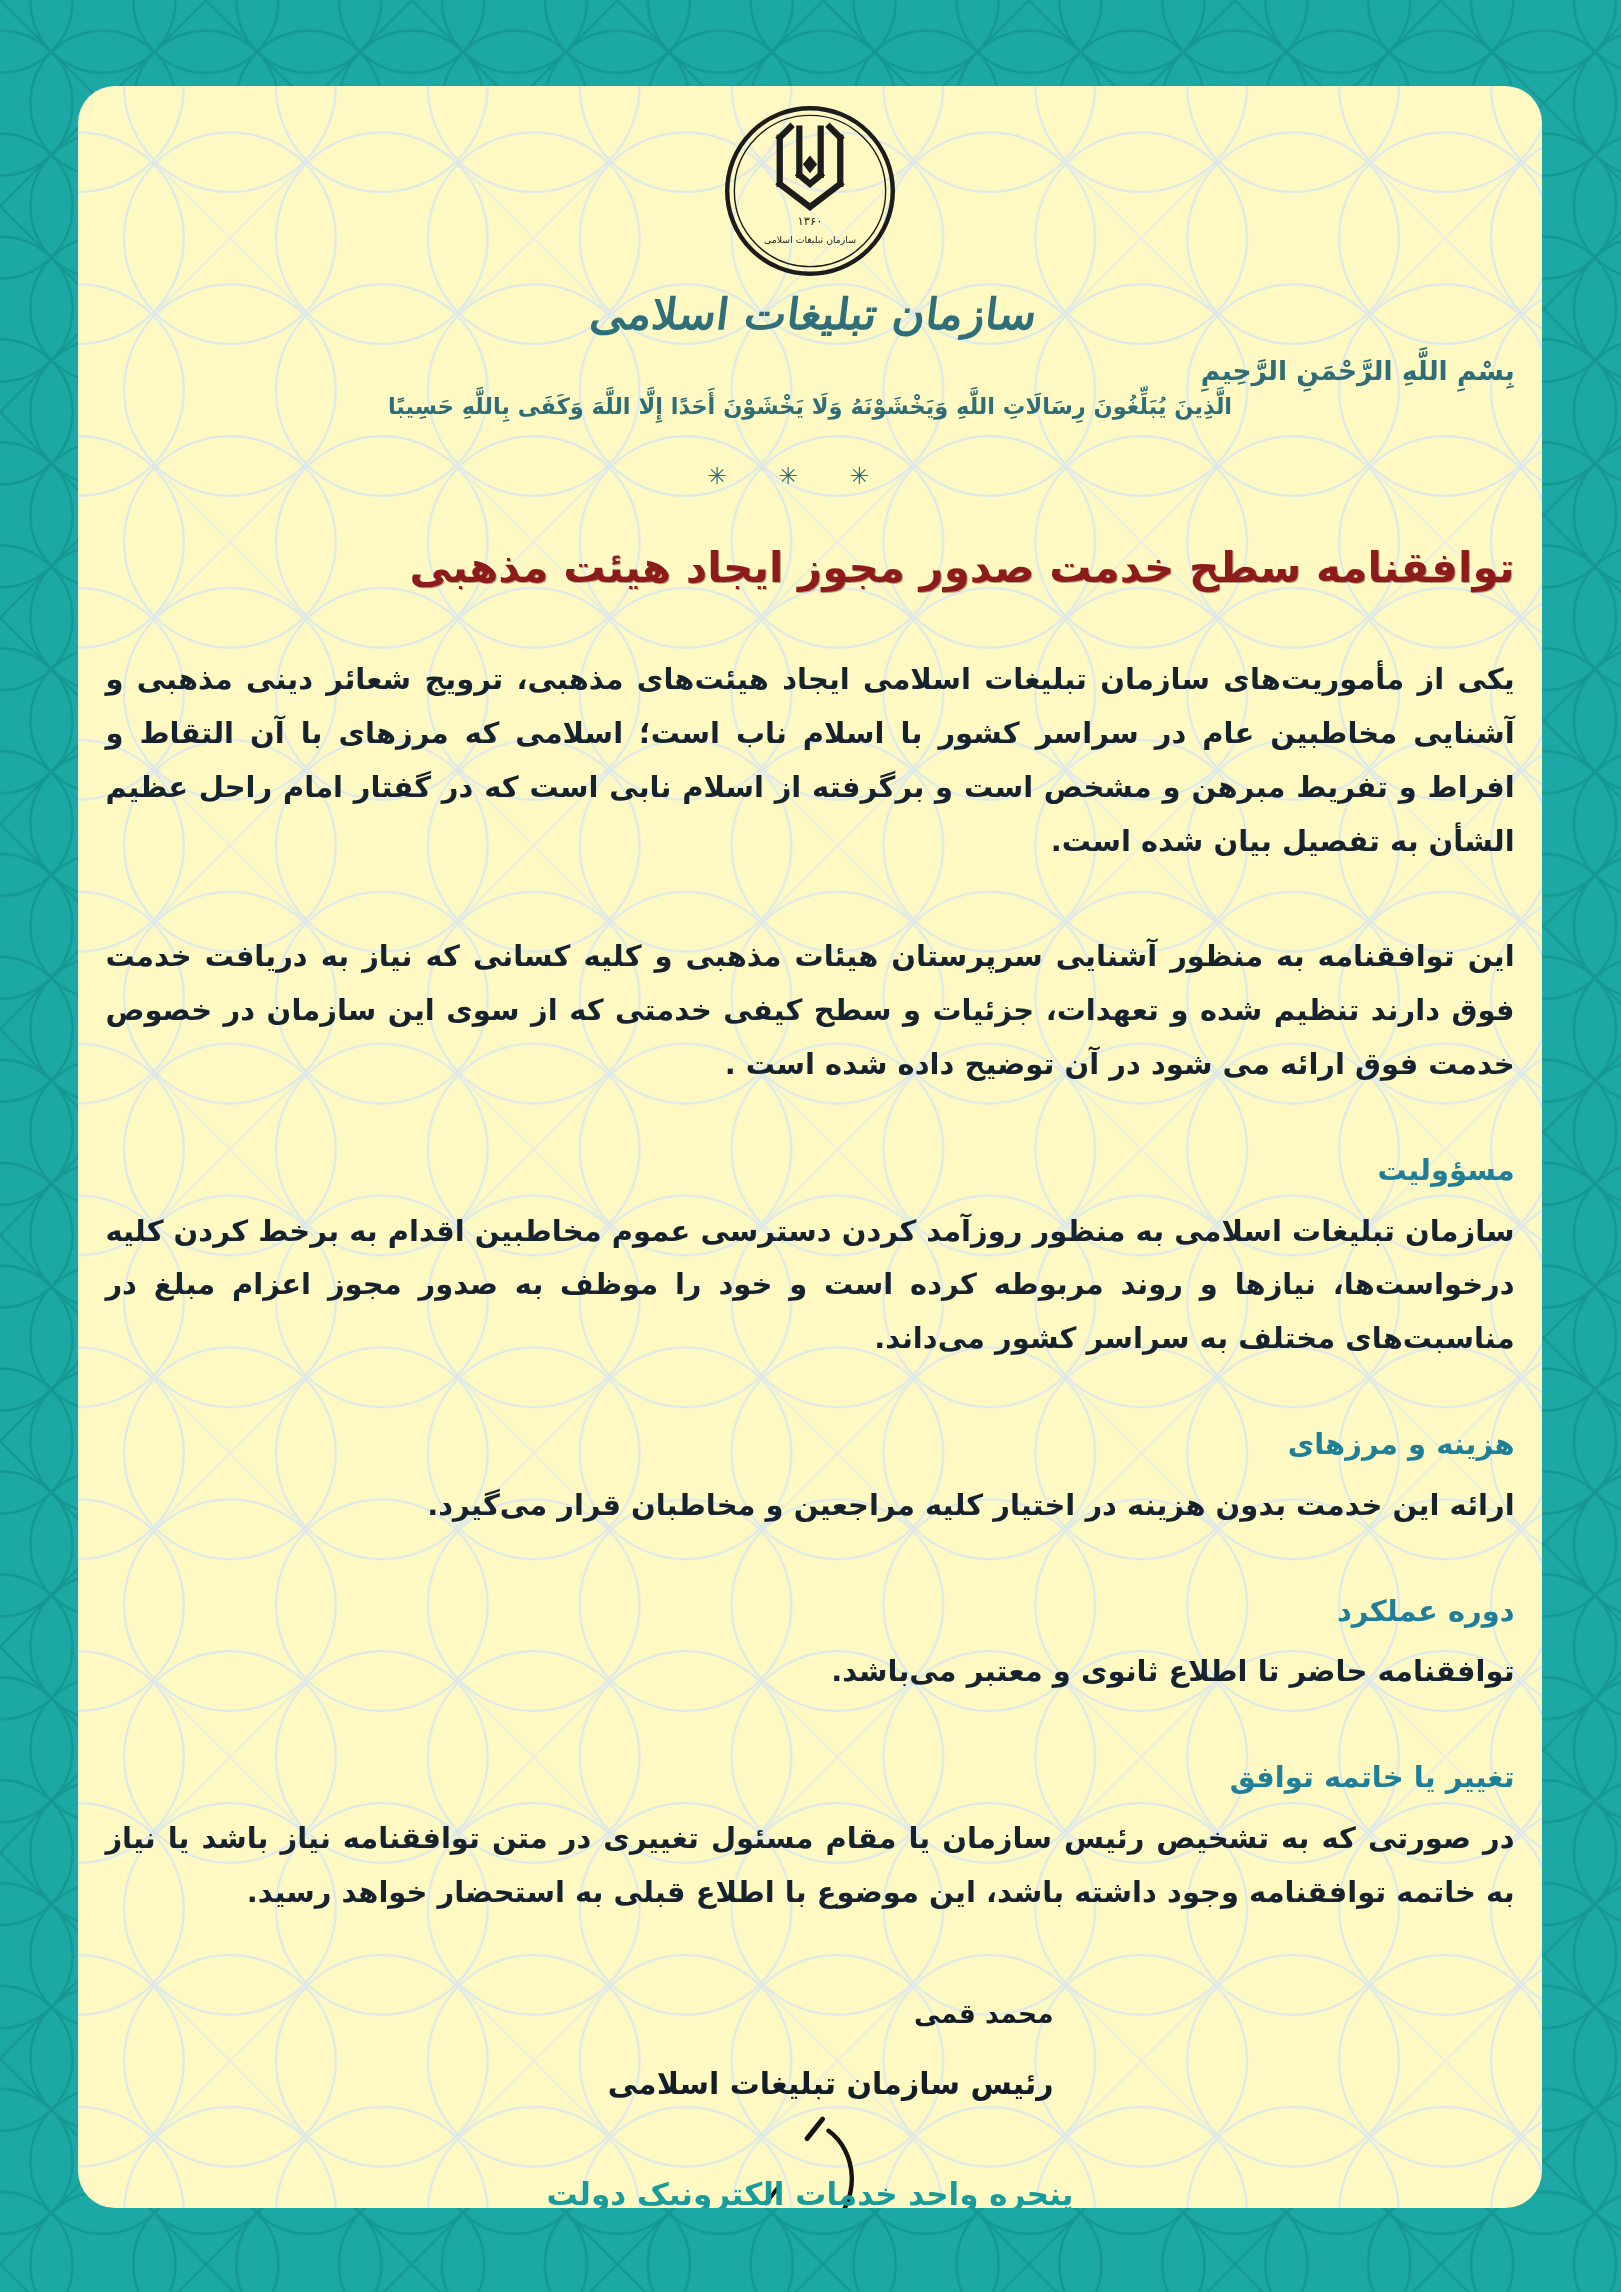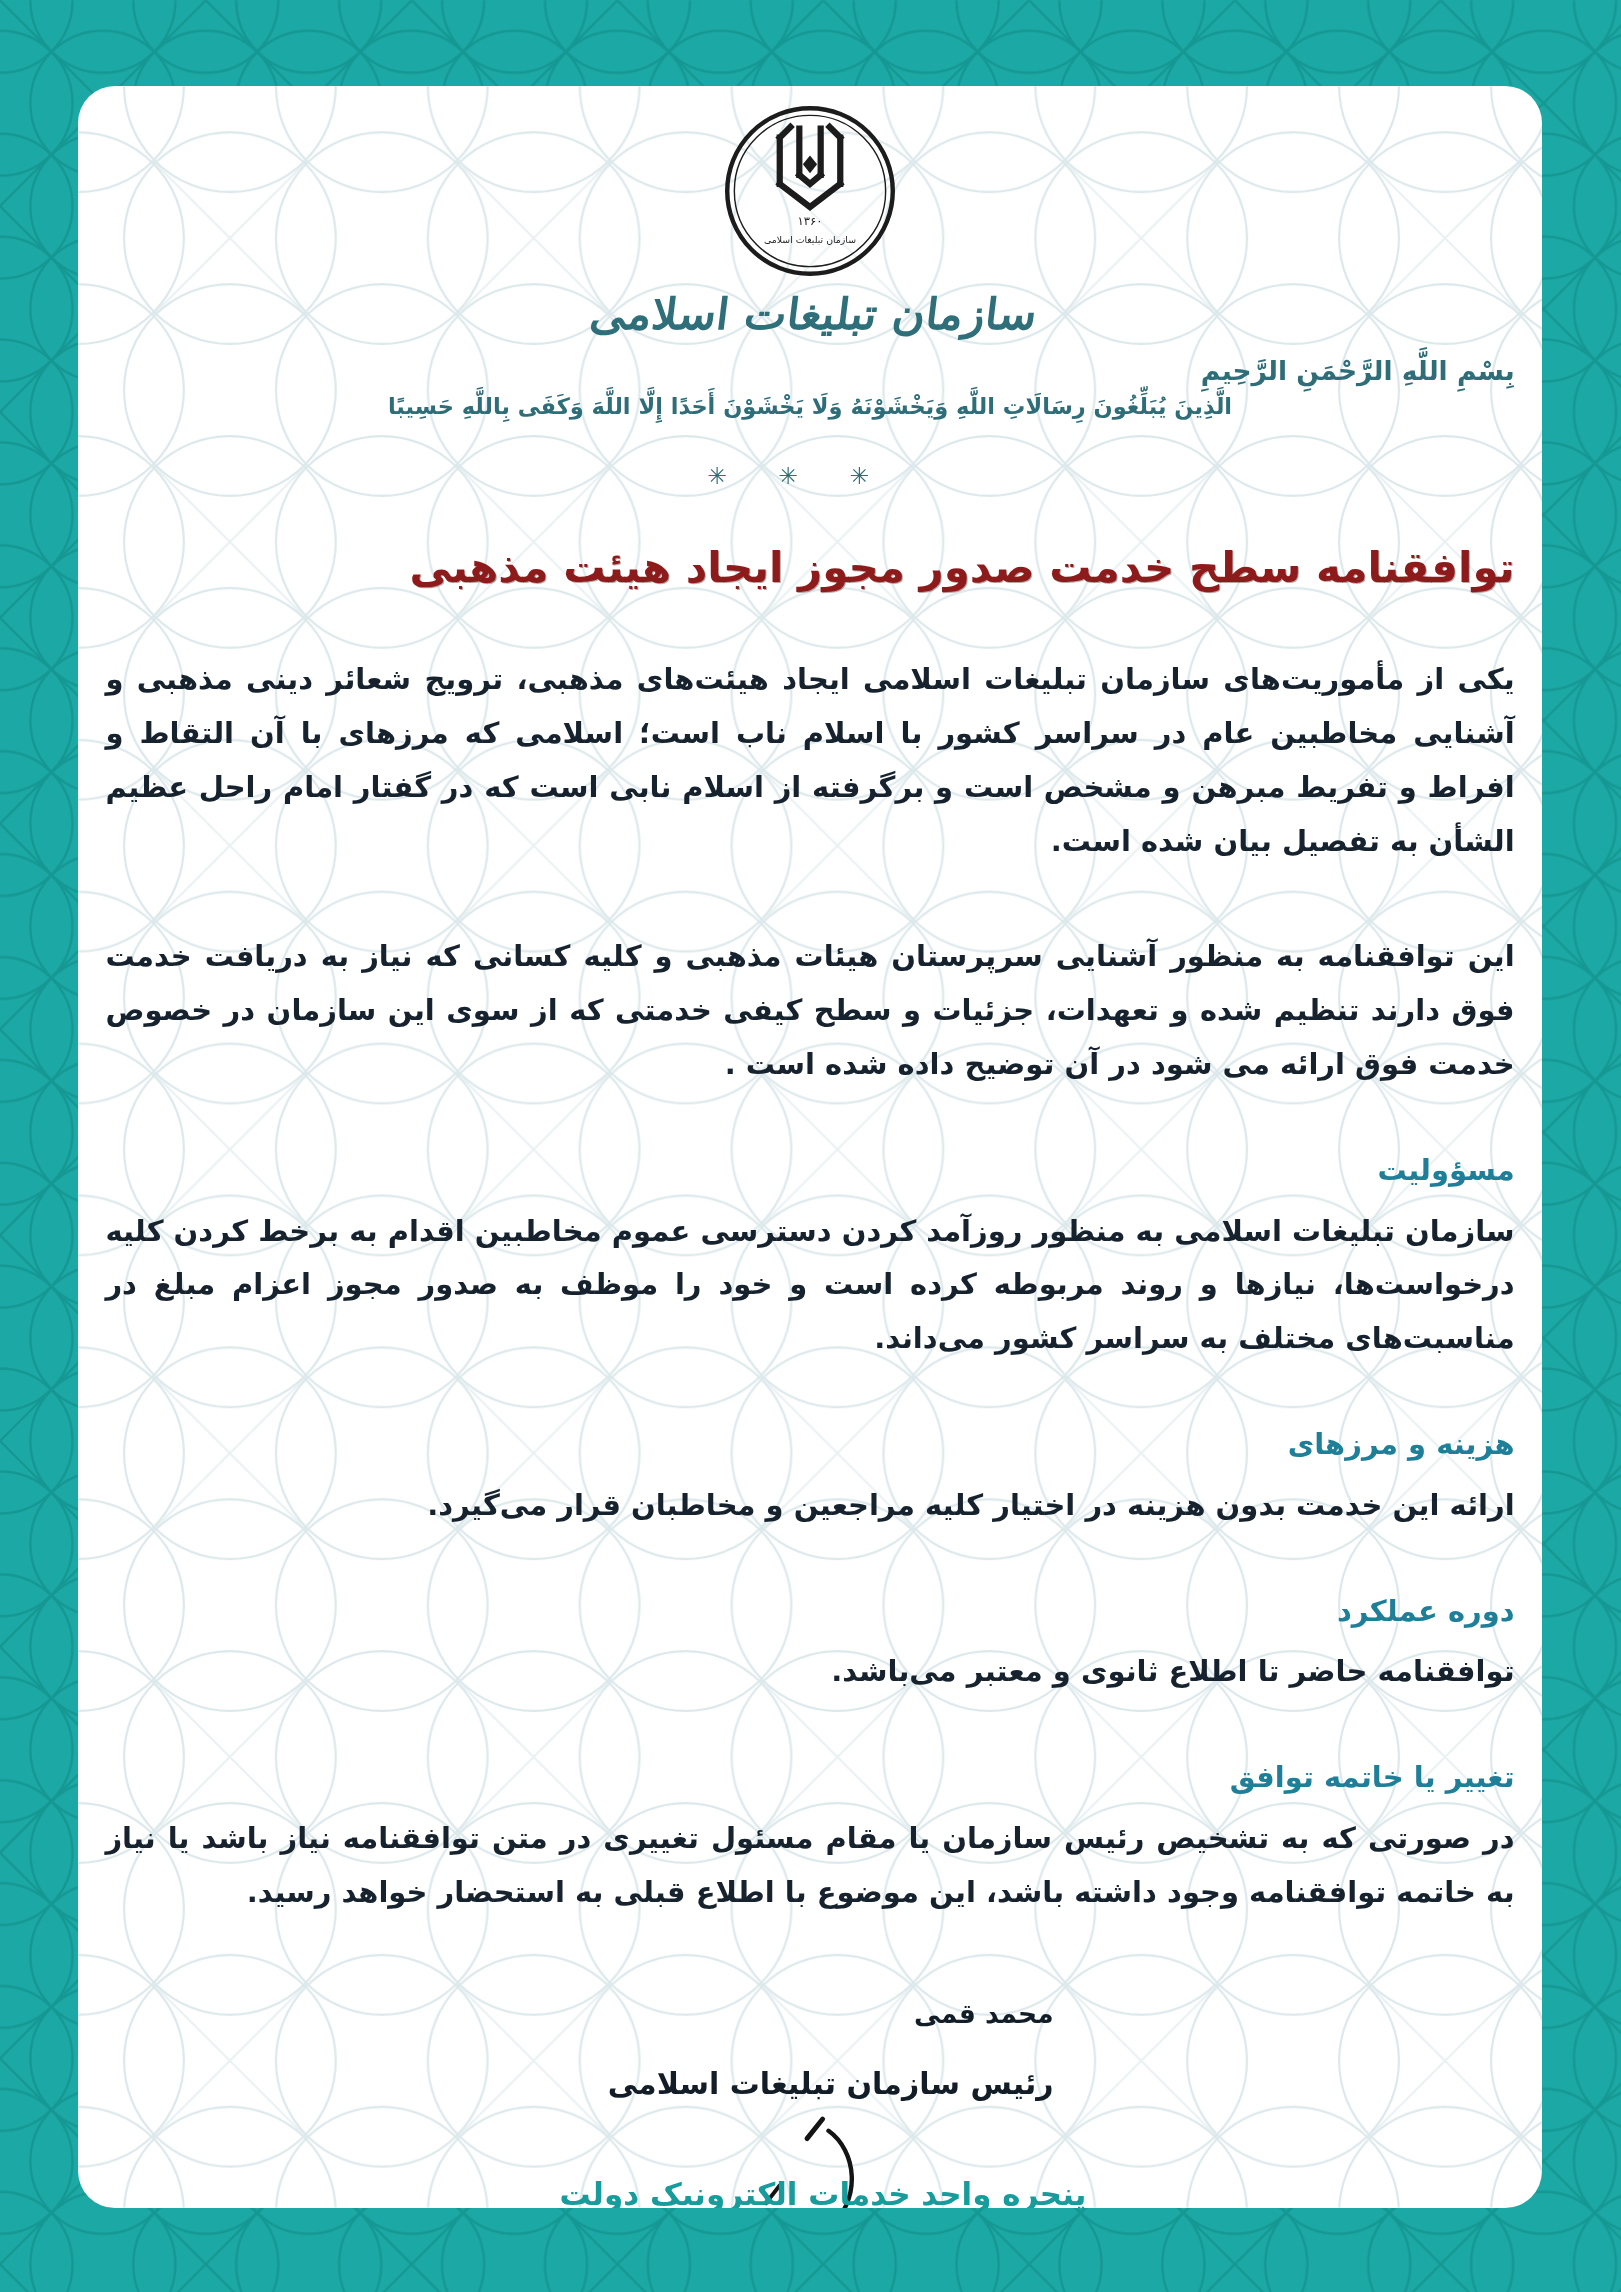--- a/index.html
+++ b/index.html
@@ -13,21 +13,21 @@
     width:1621px;height:2293px;
     background:#1CA8A4;
     box-sizing:border-box;
     overflow:hidden;
   }
   .frame-pattern{position:absolute;inset:0;display:block;}
   .paper{
     position:absolute;
     left:78px;top:86px;
     width:1464px;height:2122px;
-    background:#ffffff;
+    background:#fef9c3;
     border-radius:37px;
     overflow:hidden;
   }
   .paper-pattern{position:absolute;inset:0;display:block;}
   .content{
     position:relative;z-index:2;
     height:100%;
     box-sizing:border-box;
     padding:0 27.4px;
     direction:rtl;
@@ -72,21 +72,21 @@
     text-align:justify;text-align-last:right;
   }
   .sig-block{
     width:470px;
     margin:78px 461px 0 0; 
   }
   .sig-name{font-size:26.5px;font-weight:bold;color:#131d27;}
   .sig-role{font-size:30px;font-weight:bold;color:#131d27;margin-top:37px;}
   .sig-svg{display:block;margin:3.9px auto 0 88px;}
   .page-footer{
-    position:absolute;left:13px;bottom:11.8px;width:100%;
+    position:absolute;left:0;bottom:11.8px;width:100%;
     text-align:center;color:#189B9B;
     font-size:31px;font-weight:bold;z-index:2;
   }
   .emblem-text{font-family:"DejaVu Sans",sans-serif;fill:#1c1c1c;}
 </style>
 </head>
 <body>
 
 <div class="frame">
 

